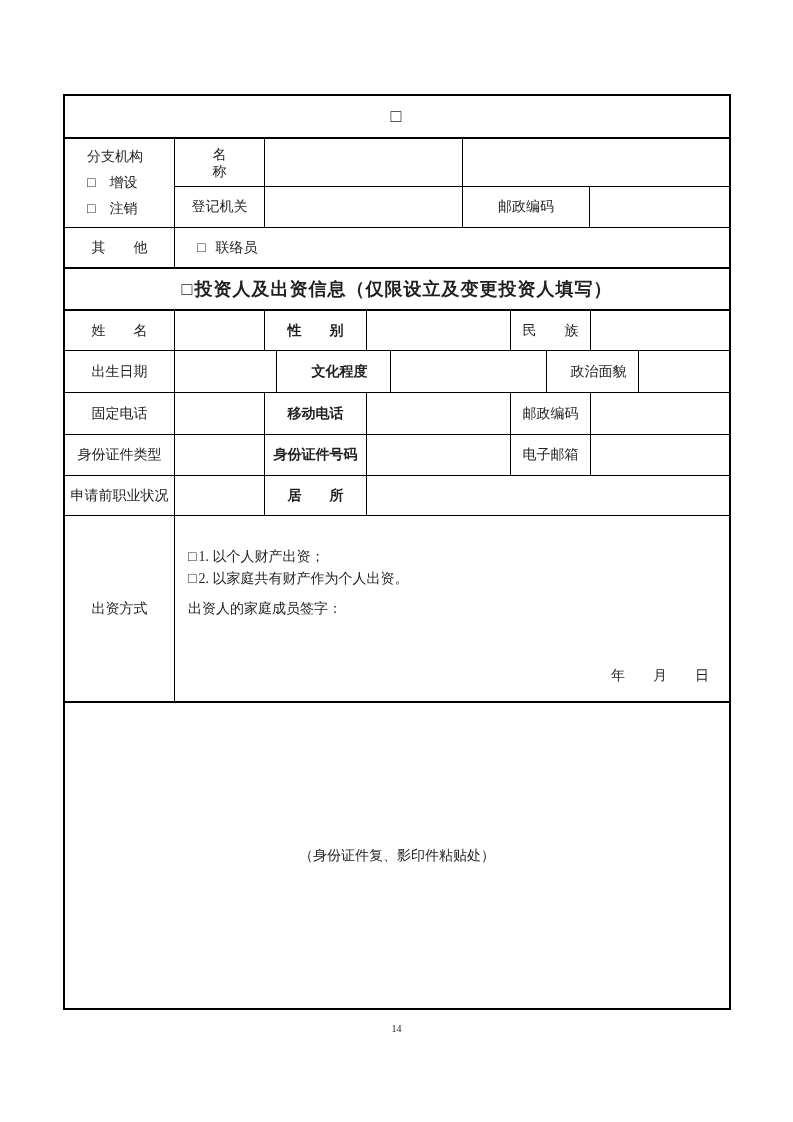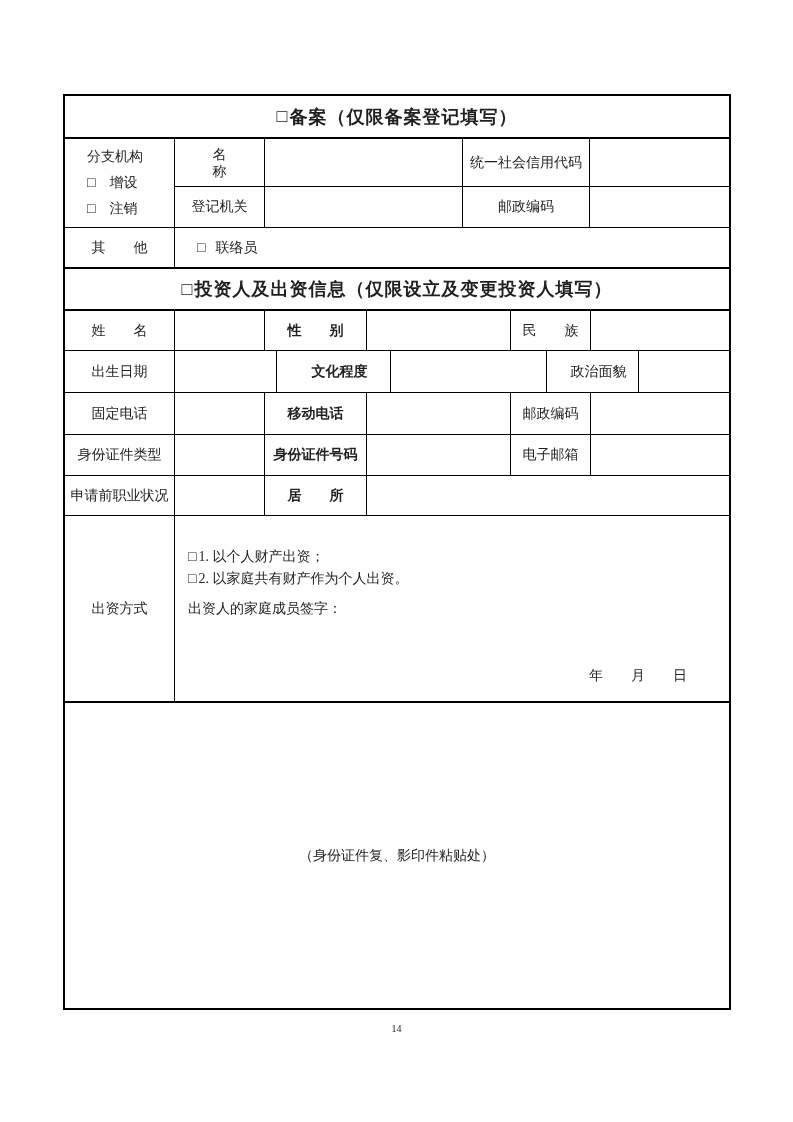--- a/index.html
+++ b/index.html
@@ -57,21 +57,21 @@
   .liaison-line .box { margin-right:10px; }
   .funding-content {
     display:flex; flex-direction:column; align-items:flex-start;
     padding:30px 0 16px 13px;
     border-right:none;
   }
   .funding-line { line-height:22px; display:flex; }
   .funding-line .box { margin-right:2px; }
   .funding-sign { margin-top:8px; line-height:22px; }
   .spacer { flex:1 1 auto; }
-  .funding-date { align-self:flex-end; padding-right:42px; }
+  .funding-date { align-self:flex-end; padding-right:20px; }
   .paste-cell {
     flex:1 1 auto;
     display:flex; align-items:center; justify-content:center;
     border-right:none;
   }
   .footer-pagenum {
     position:absolute; left:0; top:1023px; width:793px;
     text-align:center; font-size:10px; color:#1f1f1f;
     font-family:"Liberation Serif", serif;
   }
@@ -91,21 +91,20 @@
   .colflex { display:flex; flex-direction:column; }
 </style>
 </head>
 <body>
 
 <div class="page">
   <div class="form">
 
     <div class="sec-header h-sec1head">
       <span class="box">□</span>
-      <span>备案（仅限备案登记填写）</span>
     </div>
 
     <div class="row h-groupA">
       <div class="cell branch-cell w-c1">
         <div class="branch-line">分支机构</div>
         <div class="branch-line">
           <span class="box">□</span>
           <span>增设</span>
         </div>
         <div class="branch-line">
@@ -113,21 +112,20 @@
           <span>注销</span>
         </div>
       </div>
       <div class="colflex grow">
         <div class="row h-subA1 bb1">
           <div class="cell stack2 w-c2">
             <span>名</span>
             <span>称</span>
           </div>
           <div class="cell w-s1c3"></div>
-          <div class="cell w-s1c4">统一社会信用代码</div>
           <div class="cell grow last"></div>
         </div>
         <div class="row h-subA2">
           <div class="cell w-c2">登记机关</div>
           <div class="cell w-s1c3"></div>
           <div class="cell w-s1c4">邮政编码</div>
           <div class="cell grow last"></div>
         </div>
       </div>
     </div>

